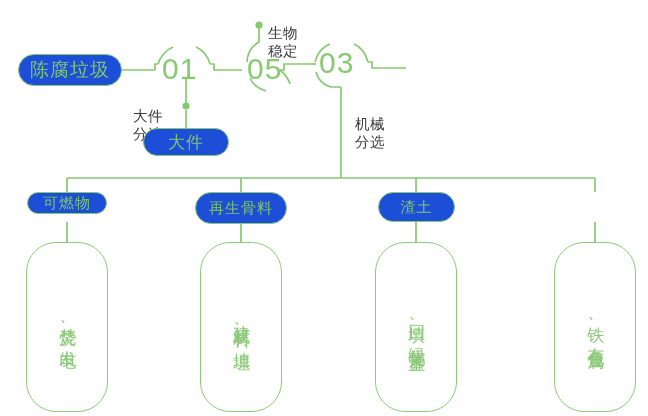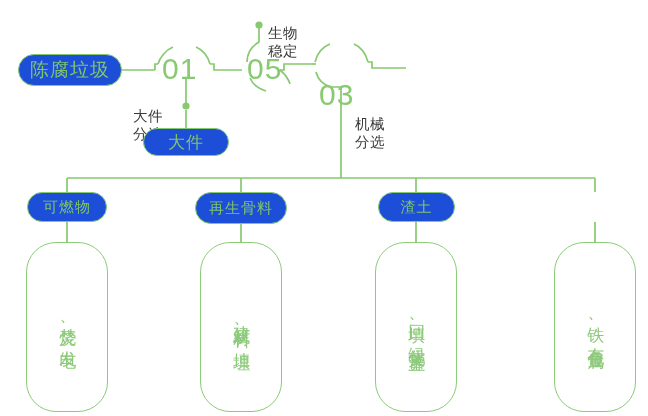--- a/index.html
+++ b/index.html
@@ -109,42 +109,42 @@
   <div class="pill big" style="left:18px;top:54px;width:104px;height:32px;">
     <span>陈腐垃圾</span>
   </div>
 
   <div class="num" style="left:162px;top:54px;">
     <span>01</span>
   </div>
   <div class="num" style="left:247px;top:54px;">
     <span>05</span>
   </div>
-  <div class="num" style="left:319px;top:48px;margin-top:32px;">
+  <div class="num" style="left:319px;top:48px;">
     <span>03</span>
   </div>
 
   <div class="slabel leftal" style="left:133px;top:88px;">
     <span>大件
 分选</span>
   </div>
   <div class="slabel right" style="left:268px;top:5px;">
     <span>生物
 稳定</span>
   </div>
   <div class="slabel right" style="left:355px;top:96px;">
     <span>机械
 分选</span>
   </div>
 
   <div class="pill mid" style="left:143px;top:128px;width:86px;height:28px;">
     <span>大件</span>
   </div>
 
-  <div class="pill cat" style="left:27px;top:192px;width:80px;height:30px;">
+  <div class="pill cat" style="left:27px;top:192px;width:80px;height:22px;">
     <span>可燃物</span>
   </div>
   <div class="pill cat" style="left:195px;top:192px;width:92px;height:32px;">
     <span>再生骨料</span>
   </div>
   <div class="pill cat" style="left:378px;top:192px;width:77px;height:30px;">
     <span>渣土</span>
   </div>
 
   <div class="vbox" style="left:26px;top:242px;width:82px;height:170px;">

